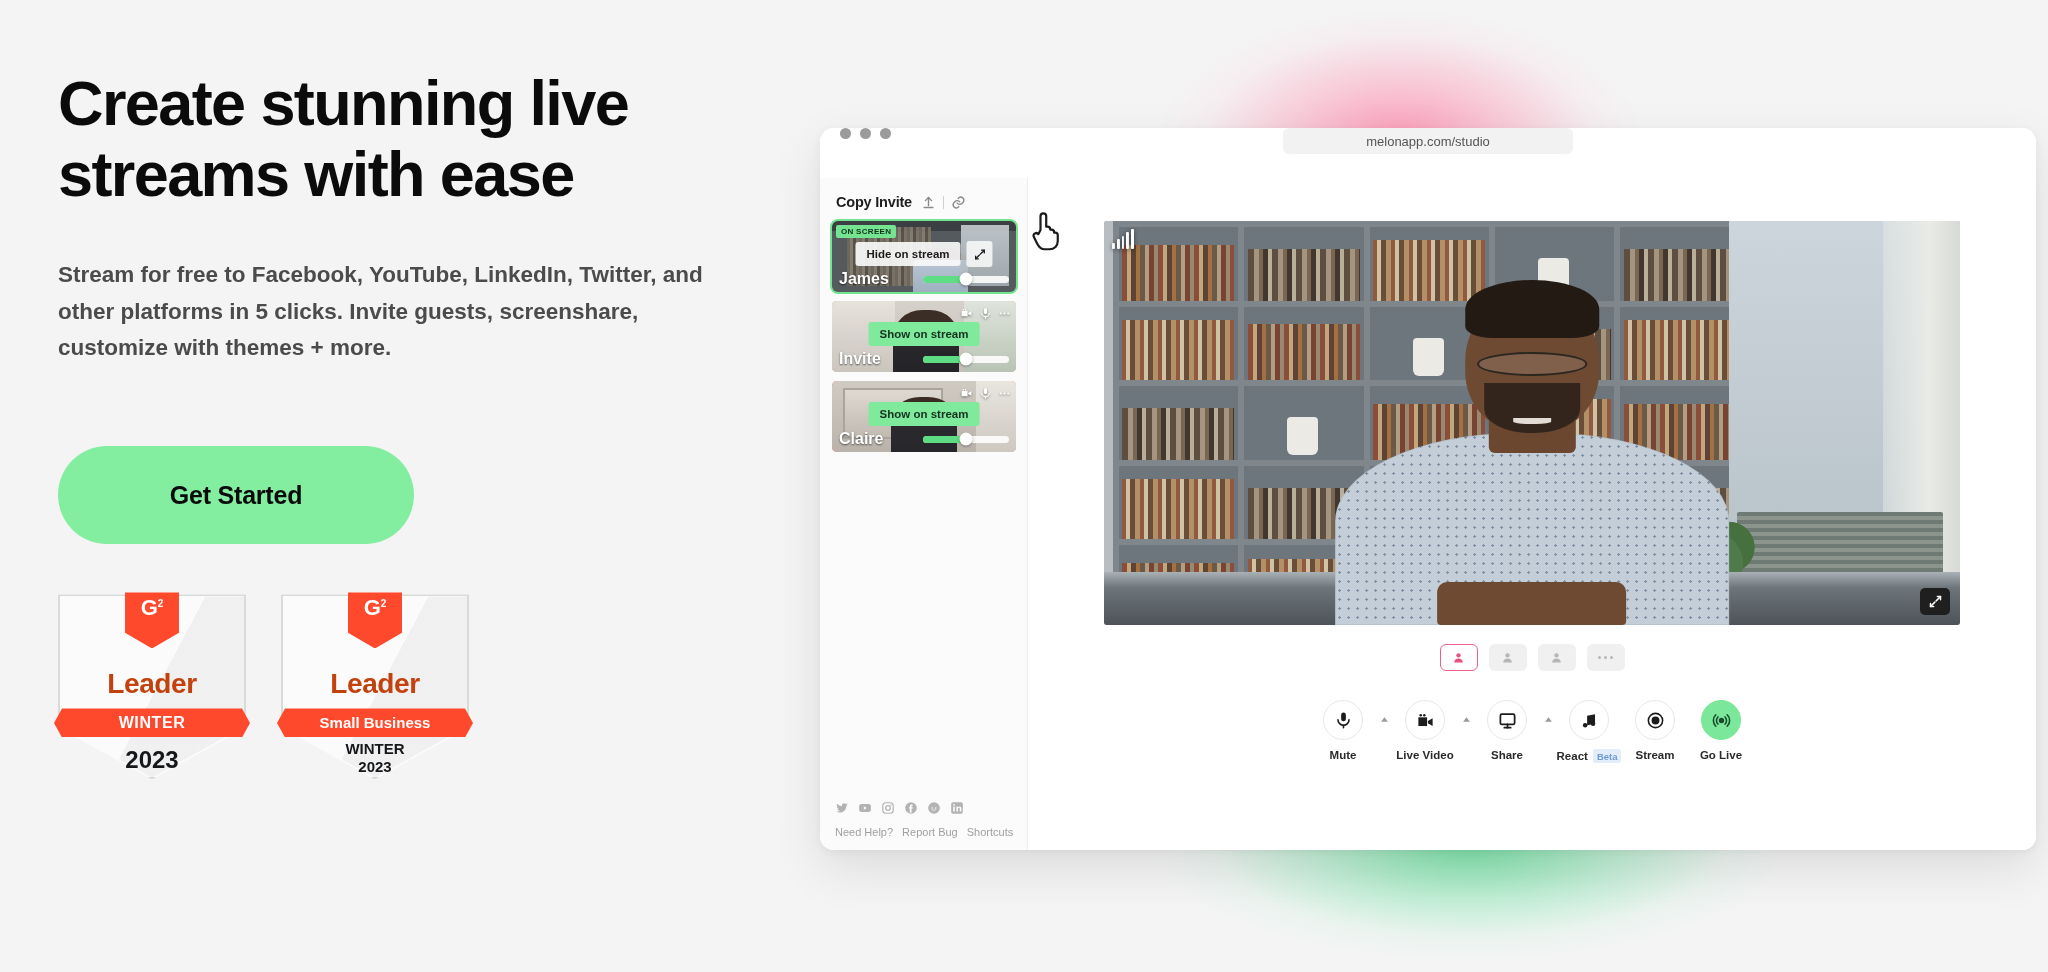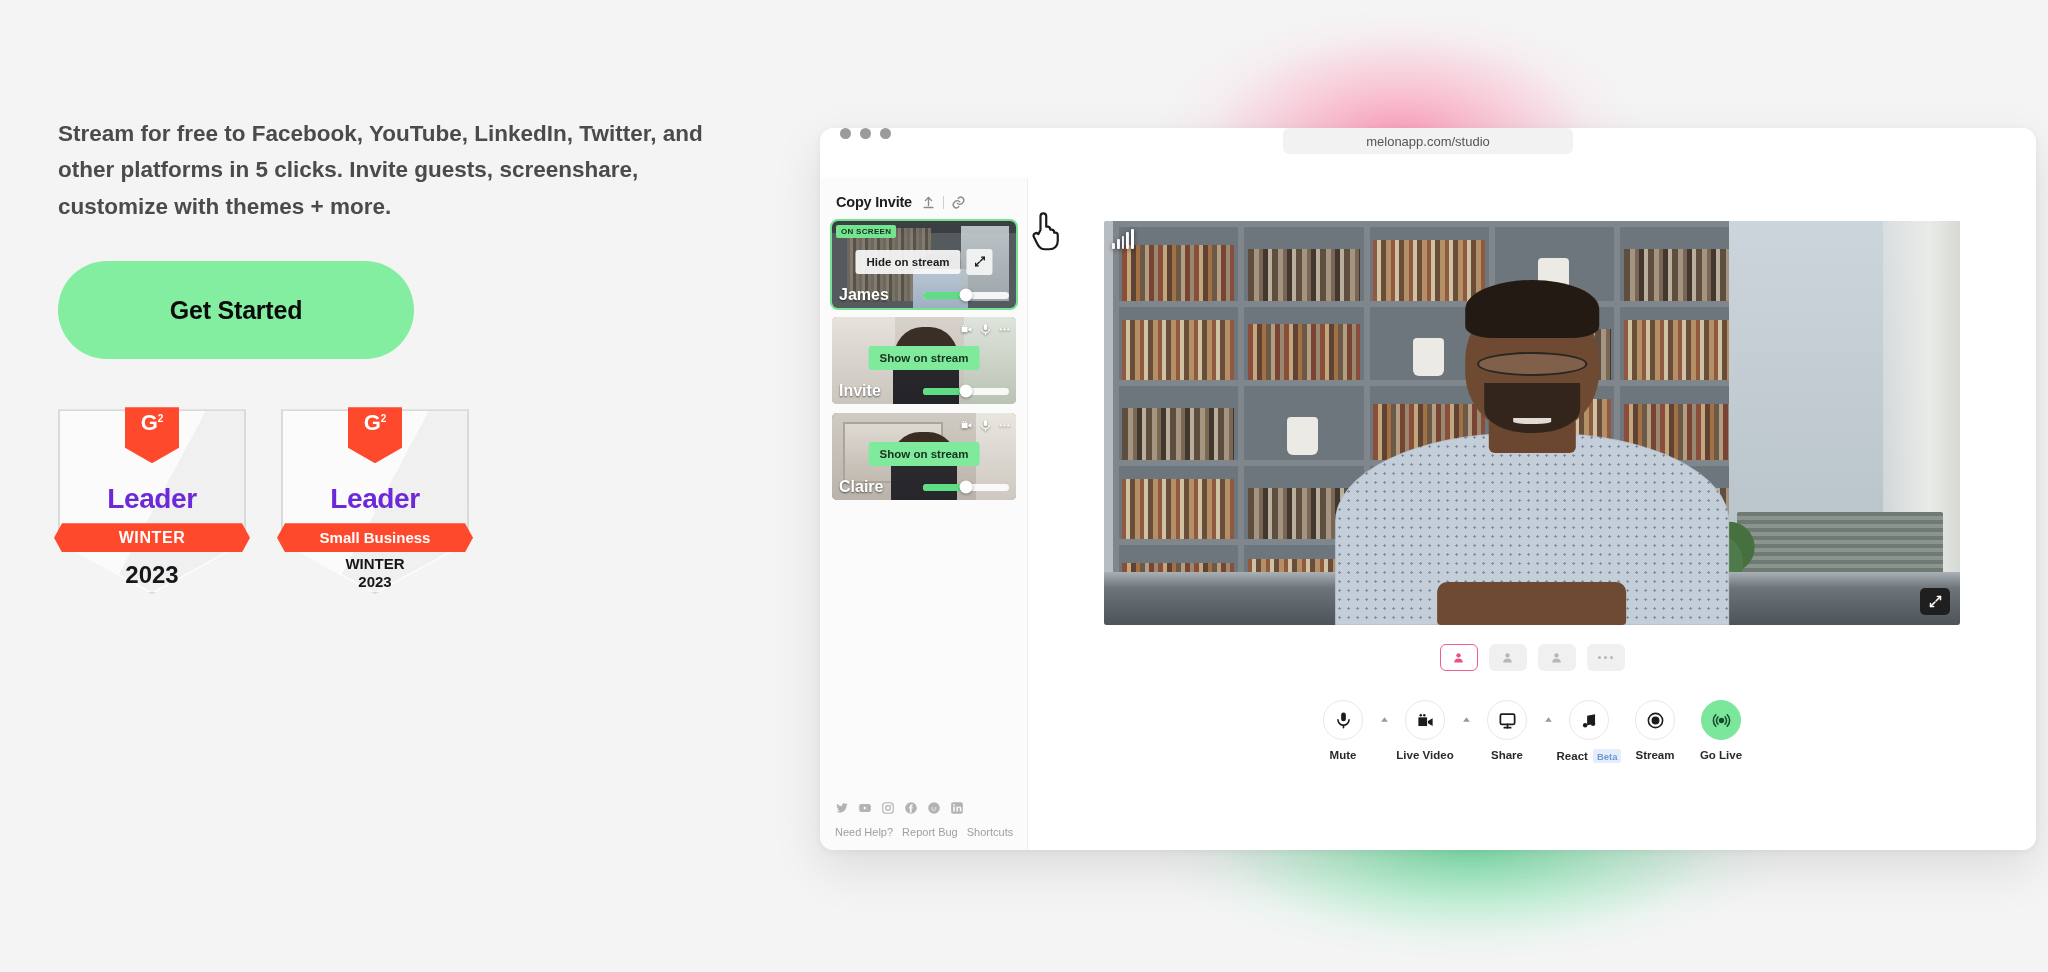--- a/index.html
+++ b/index.html
@@ -59,21 +59,21 @@
   }
   .subcopy {
     margin-top: 48px;
     font-size: 22.5px;
     line-height: 1.62;
     color: #4b4b4b;
     max-width: 690px;
     font-weight: bold;
   }
   .cta-btn {
-    margin-top: 36px;
+    margin-top: 80px;
     display: inline-flex;
     align-items: center;
     justify-content: center;
     width: 356px; height: 98px;
     border-radius: 49px;
     background: #83eda0;
     border: none;
     color: #0b0b0b;
     font-size: 25px;
     font-weight: bold;
@@ -128,21 +128,21 @@
     line-height: 1;
     font-family: "Liberation Sans", sans-serif;
   }
   .g2-logo-text sup { font-size: 10px; }
   .g2-leader {
     position: absolute;
     top: 74px; left: 0; right: 0;
     text-align: center;
     font-size: 28px;
     font-weight: bold;
-    color: #6d28d9;
+    color: #c2410c;
     letter-spacing: -0.4px;
     z-index: 2;
   }
   .g2-ribbon {
     position: absolute;
     top: 114px;
     left: -4px; right: -4px;
     height: 29px;
     background: #ff492c;
     clip-path: polygon(8px 0, calc(100% - 8px) 0, 100% 50%, calc(100% - 8px) 100%, 8px 100%, 0 50%);
@@ -242,21 +242,21 @@
     letter-spacing: -0.2px;
   }
   .invite-icons { display: flex; align-items: center; gap: 7px; margin-left: 2px; }
   .ic { width: 15px; height: 15px; color: #8a8a8a; display: inline-flex; }
   .ic svg { width: 100%; height: 100%; }
   .divider-v { width: 1px; height: 13px; background: #cfcfcf; }
 
   .cards { display: flex; flex-direction: column; gap: 9px; }
   .pcard {
     position: relative;
-    width: 184px; height: 87px;
+    width: 184px; height: 71px;
     border-radius: 5px;
     overflow: hidden;
     background: #ef4444;
   }
   .pcard.active {
     outline: 3px solid #74e491;
     outline-offset: -1px;
     border-radius: 6px;
   }
   .pcard .bg { position: absolute; inset: 0; }
@@ -750,20 +750,21 @@
   }
   .cursor-hand svg { width: 100%; height: 100%; }
 </style>
 </head>
 <body>
 
 <div class="glow-pink"></div>
 <div class="glow-green"></div>
 
 <div class="hero-left">
+  <h1 class="headline">Create stunning live streams with ease</h1>
   <p class="subcopy">Stream for free to Facebook, YouTube, LinkedIn, Twitter, and other platforms in 5 clicks. Invite guests, screenshare, customize with themes + more.</p>
   <button class="cta-btn">Get Started</button>
 
   <div class="badges">
 
     <div class="g2-badge">
       <div class="g2-shield"></div>
       <div class="g2-logo">
         <span class="g2-logo-text">G<sup>2</sup></span>
       </div>

